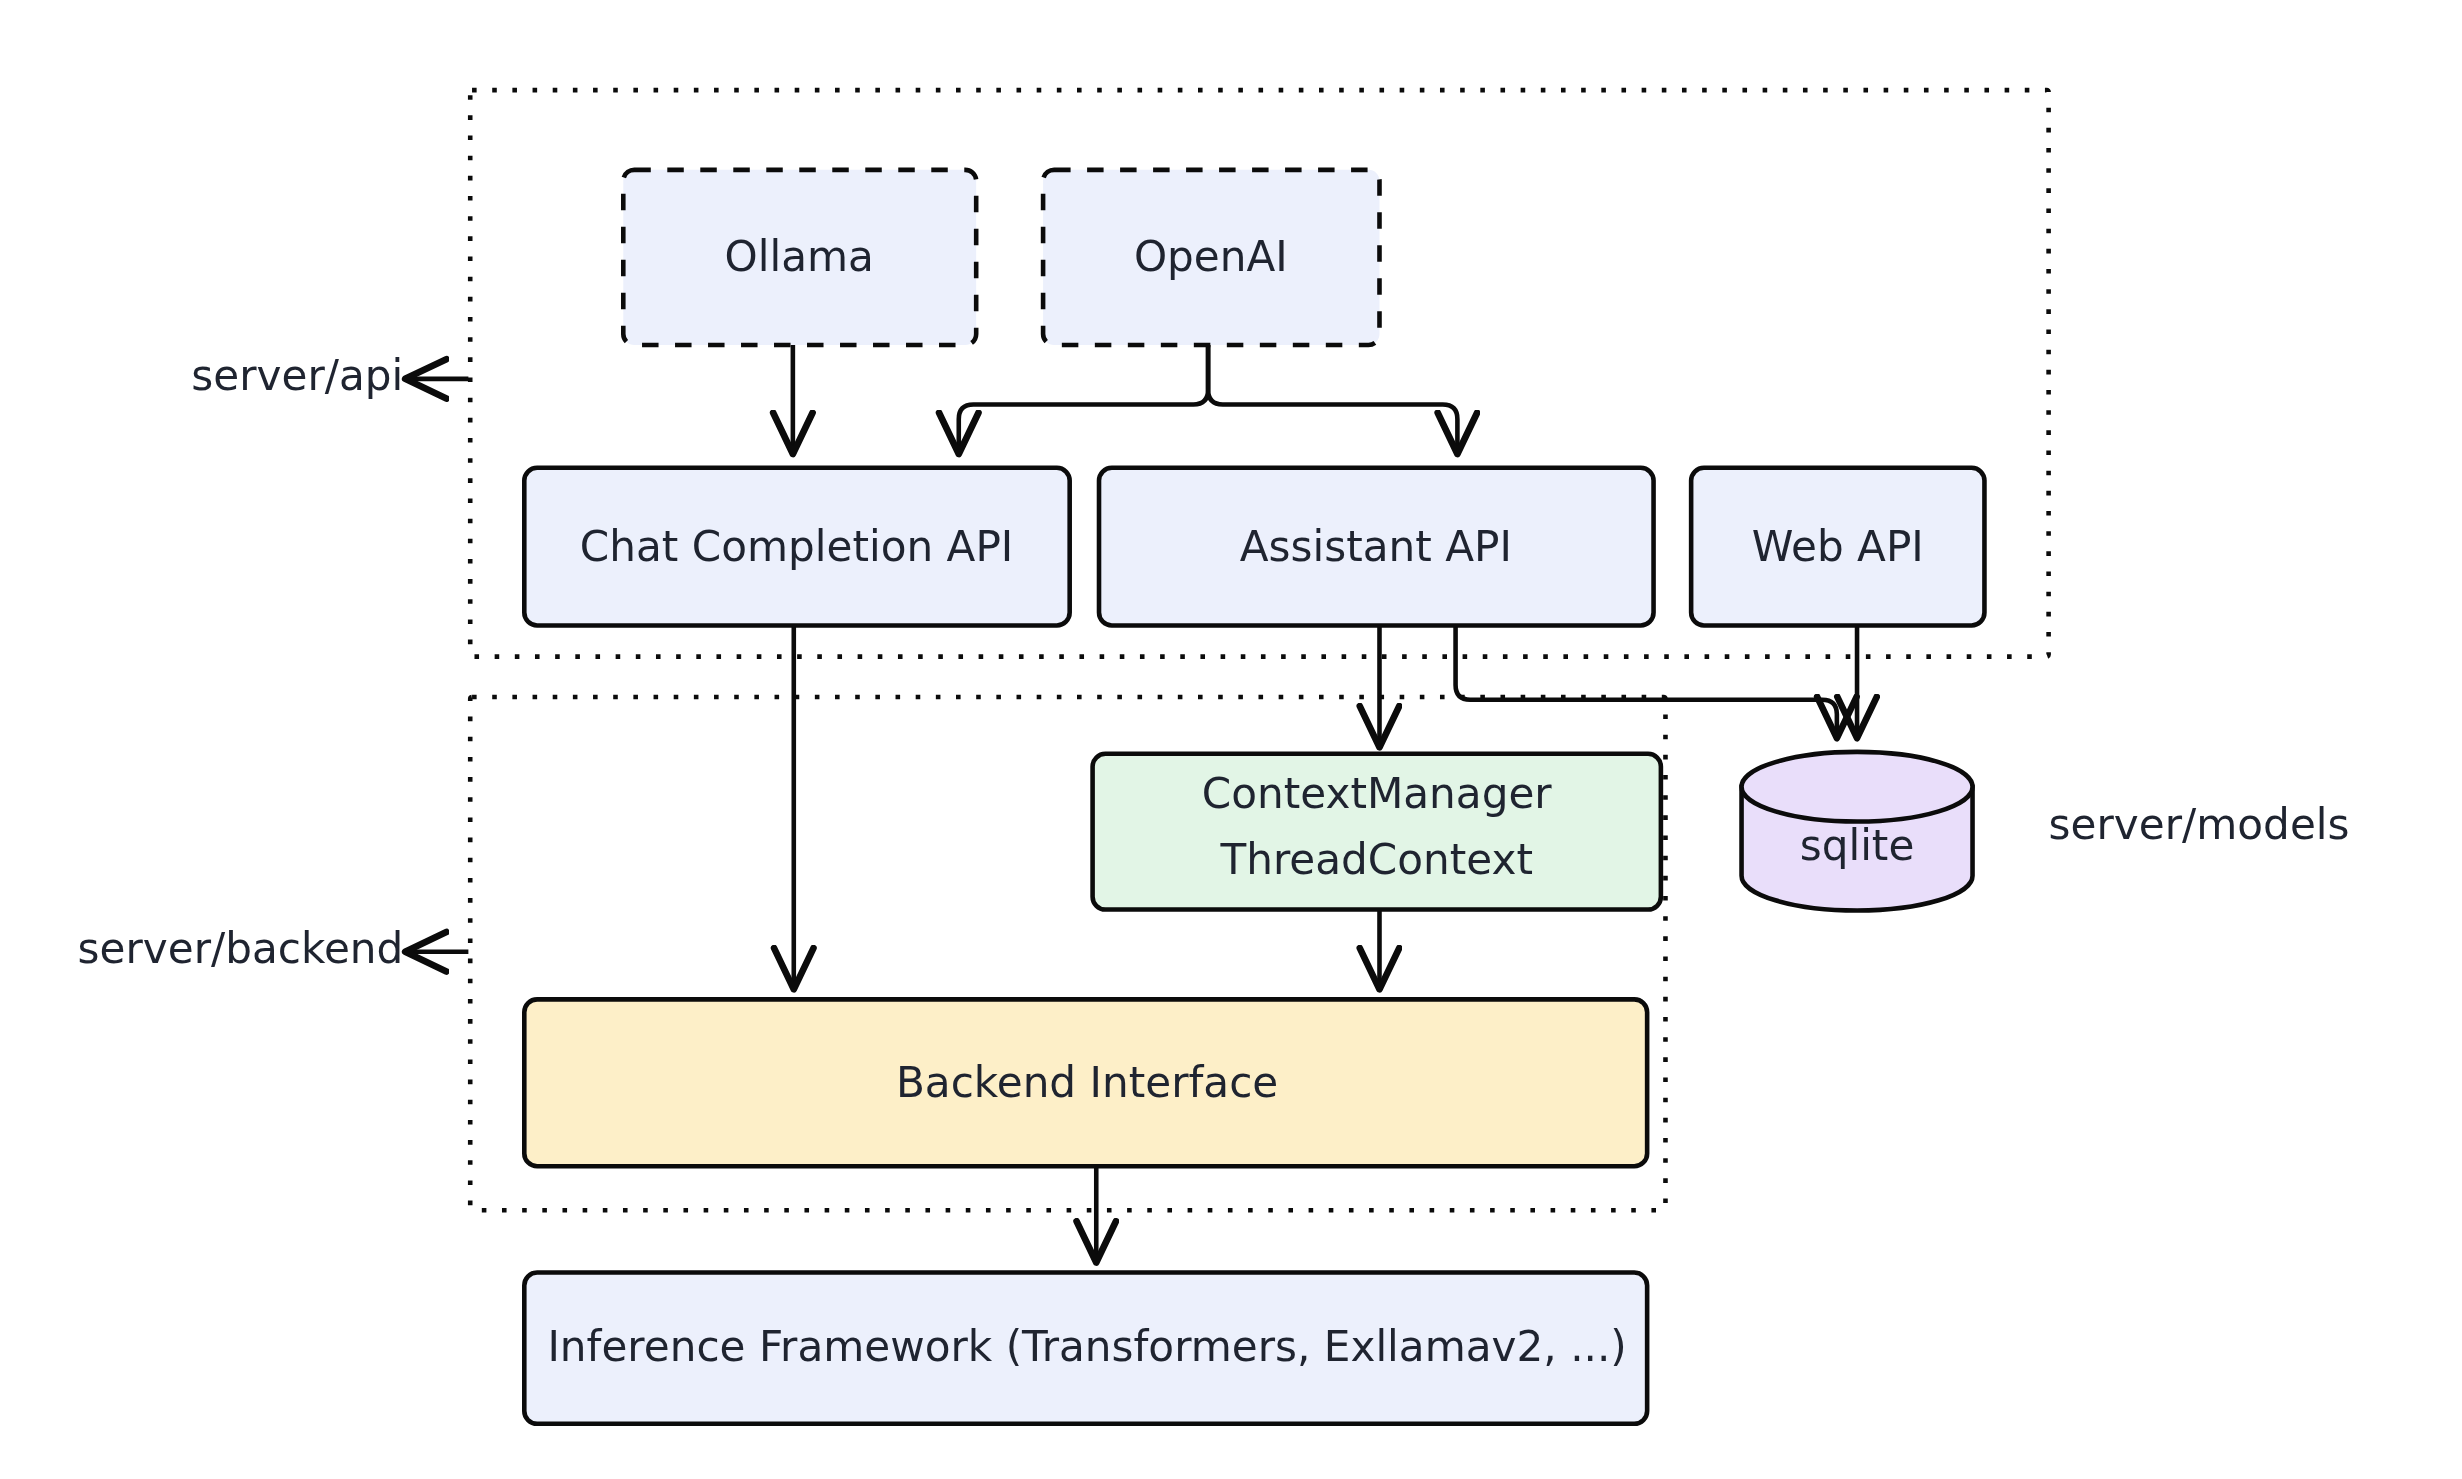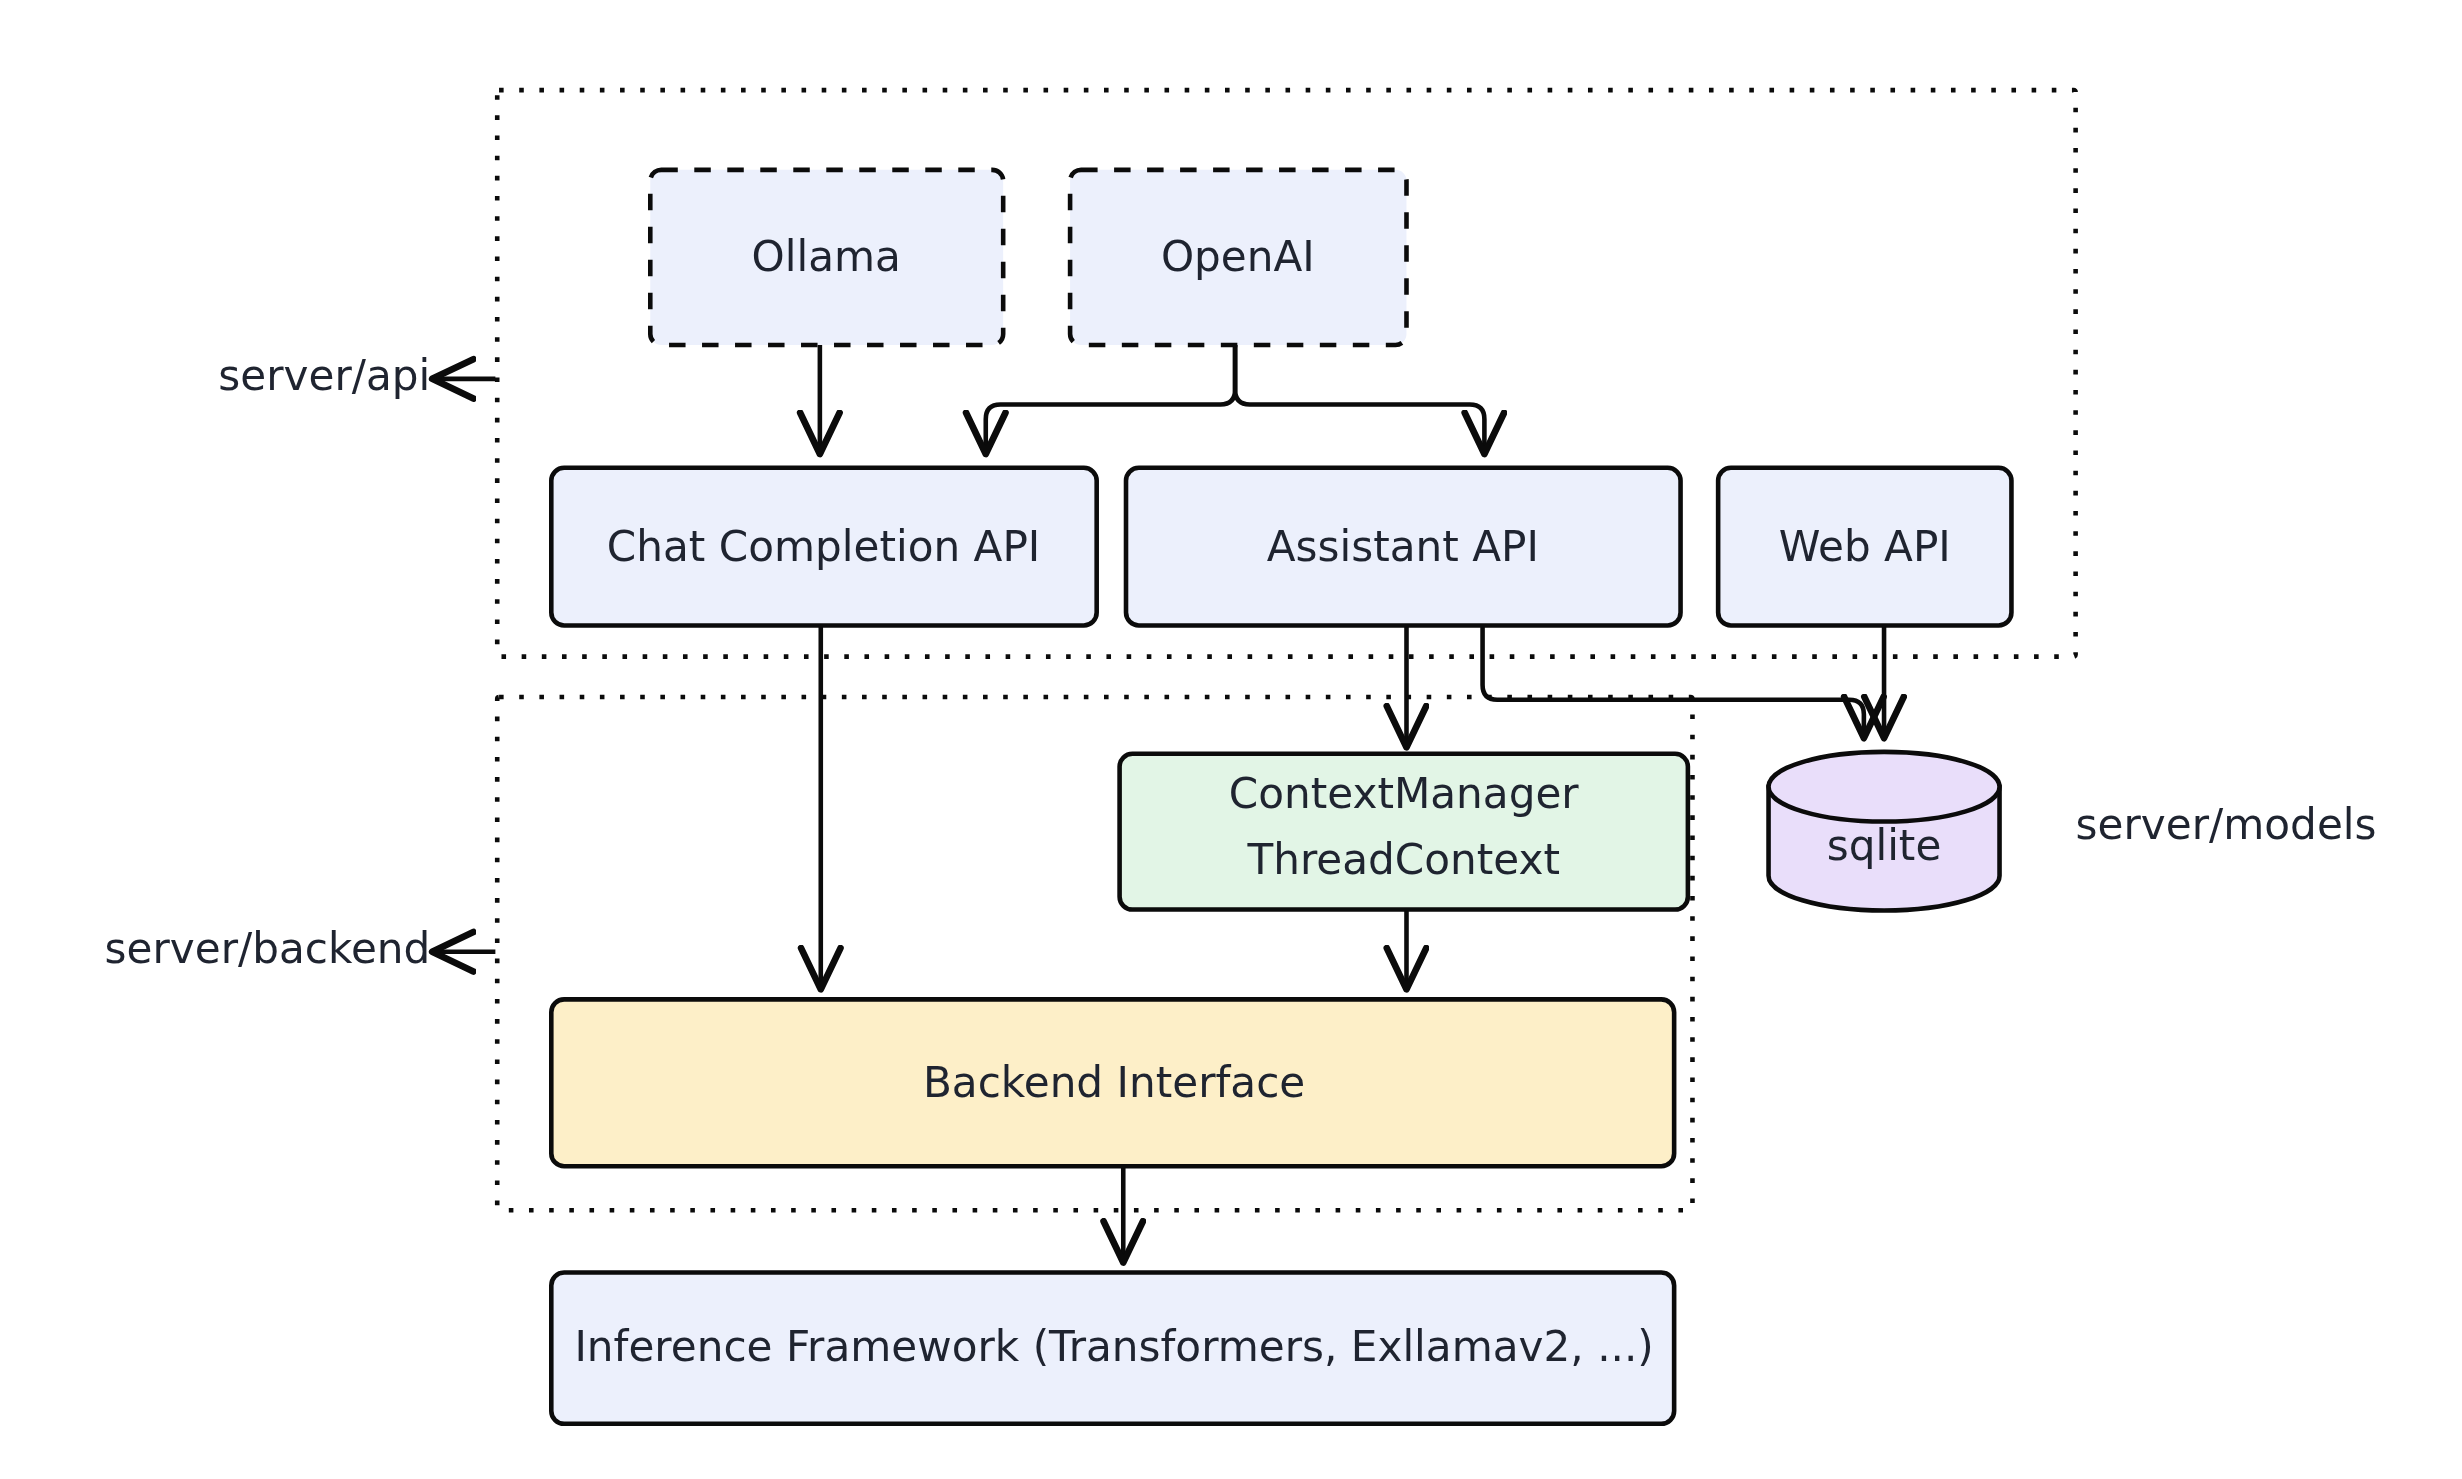--- a/index.html
+++ b/index.html
@@ -10,21 +10,20 @@
   body {
     width: 2462px;
     height: 1480px;
     font-family: "DejaVu Sans", "Liberation Sans", sans-serif;
     overflow: hidden;
   }
   #diagram-root {
     position: relative;
     width: 2264px;
     height: 1480px;
-    margin-left: 27px;
   }
   svg#architecture-diagram {
     display: block;
     width: 2462px;
     height: 1480px;
   }
   .node-label {
     font-family: "DejaVu Sans", "Liberation Sans", sans-serif;
     font-size: 46px;
     fill: #1f2430;

